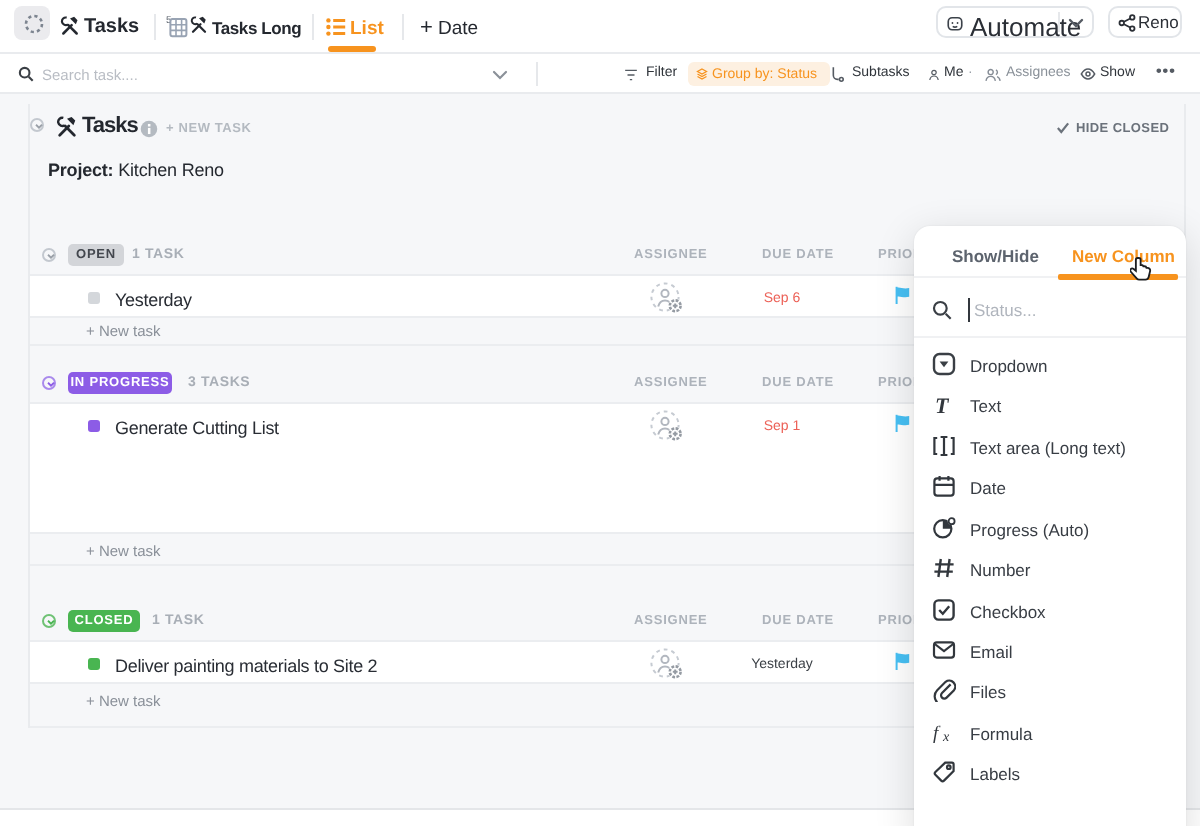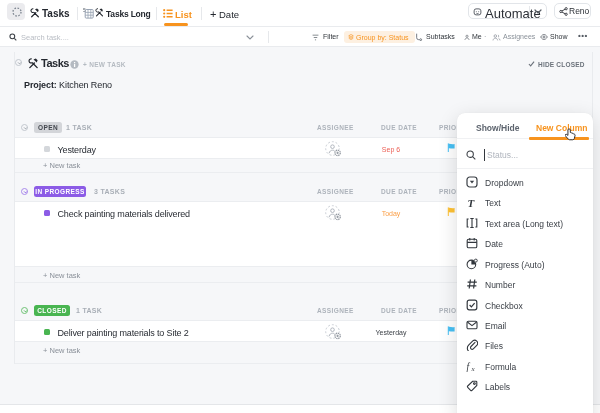--- a/index.html
+++ b/index.html
@@ -185,33 +185,33 @@
     <path d="M1 .5 l2 2 2-2" stroke="#8c5ce6" stroke-width="1.2"></path>
   </svg>
 <div class="badge" style="left:34px;top:186px;width:52px;background:#8c5ce6;color:#fff">IN PROGRESS</div>
 <div class="t" style="left:94px;top:188px;font-size:7px;color:#a8aeb6;font-weight:bold;letter-spacing:.3px">3 TASKS</div>
 <div class="colhdr" style="left:317px;top:188px">ASSIGNEE</div>
 <div class="colhdr" style="left:381px;top:188px">DUE DATE</div>
 <div class="colhdr" style="left:439px;top:188px">PRIORITY</div>
 <div class="rows" style="left:15px;top:201px;width:577px;height:66px">
   <div class="trow">
       <div class="sq" style="background:#8c5ce6"></div>
-      <div class="tname">Check painting materials delivered</div>
+      <div class="tname">Generate Cutting List</div>
     <svg class="abs" style="left:310px;top:3px" width="17" height="17" viewBox="0 0 17 17" fill="none">
         <circle cx="7.5" cy="7.5" r="6.8" stroke="#c6cbd2" stroke-width="1" stroke-dasharray="1.9 2"></circle>
         <circle cx="7.5" cy="5.7" r="1.8" stroke="#b2b7bf" stroke-width="1"></circle>
         <path d="M4.1 12.2 c.5-2 1.8-3 3.4-3 s2.9 1 3.4 3" stroke="#b2b7bf" stroke-width="1"></path>
         <circle cx="12.6" cy="11.9" r="3.6" fill="#fff"></circle>
         <circle cx="12.6" cy="11.9" r="2.7" stroke="#959ba3" stroke-width="1.3" fill="#fff" stroke-dasharray="1.4 .7"></circle>
         <path d="M12.6 10.7 v2.4 M11.4 11.9 h2.4" stroke="#959ba3" stroke-width="1"></path>
       </svg>
-    <div class="due" style="color:#fb9f47">Today</div>
+    <div class="due" style="color:#ec6157">Sep 1</div>
     <svg class="abs" style="left:432px;top:4.5px" width="9" height="9" viewBox="0 0 9 9">
-        <path d="M1.3 .4 V9" stroke="#ffc233" stroke-width="1"></path>
-        <path d="M1.3 1 C2.8 .3 4.4 1.7 7.6 1 V5.4 C4.4 6.1 2.8 4.7 1.3 5.4 Z" fill="#ffc233"></path>
+        <path d="M1.3 .4 V9" stroke="#47c0f4" stroke-width="1"></path>
+        <path d="M1.3 1 C2.8 .3 4.4 1.7 7.6 1 V5.4 C4.4 6.1 2.8 4.7 1.3 5.4 Z" fill="#47c0f4"></path>
       </svg>
   </div>
 </div>
 <div class="newtask" style="top:271px">+ New task</div>
 <div class="abs" style="left:15px;top:282px;width:577px;height:1px;background:#ebedf0"></div>
 
 <div class="ccirc" style="left:21px;top:307px;border-color:#6fc275"></div>
 <svg class="ic" style="left:23px;top:310px" width="5" height="3" viewBox="0 0 6 4" fill="none">
     <path d="M1 .5 l2 2 2-2" stroke="#49b551" stroke-width="1.2"></path>
   </svg>

